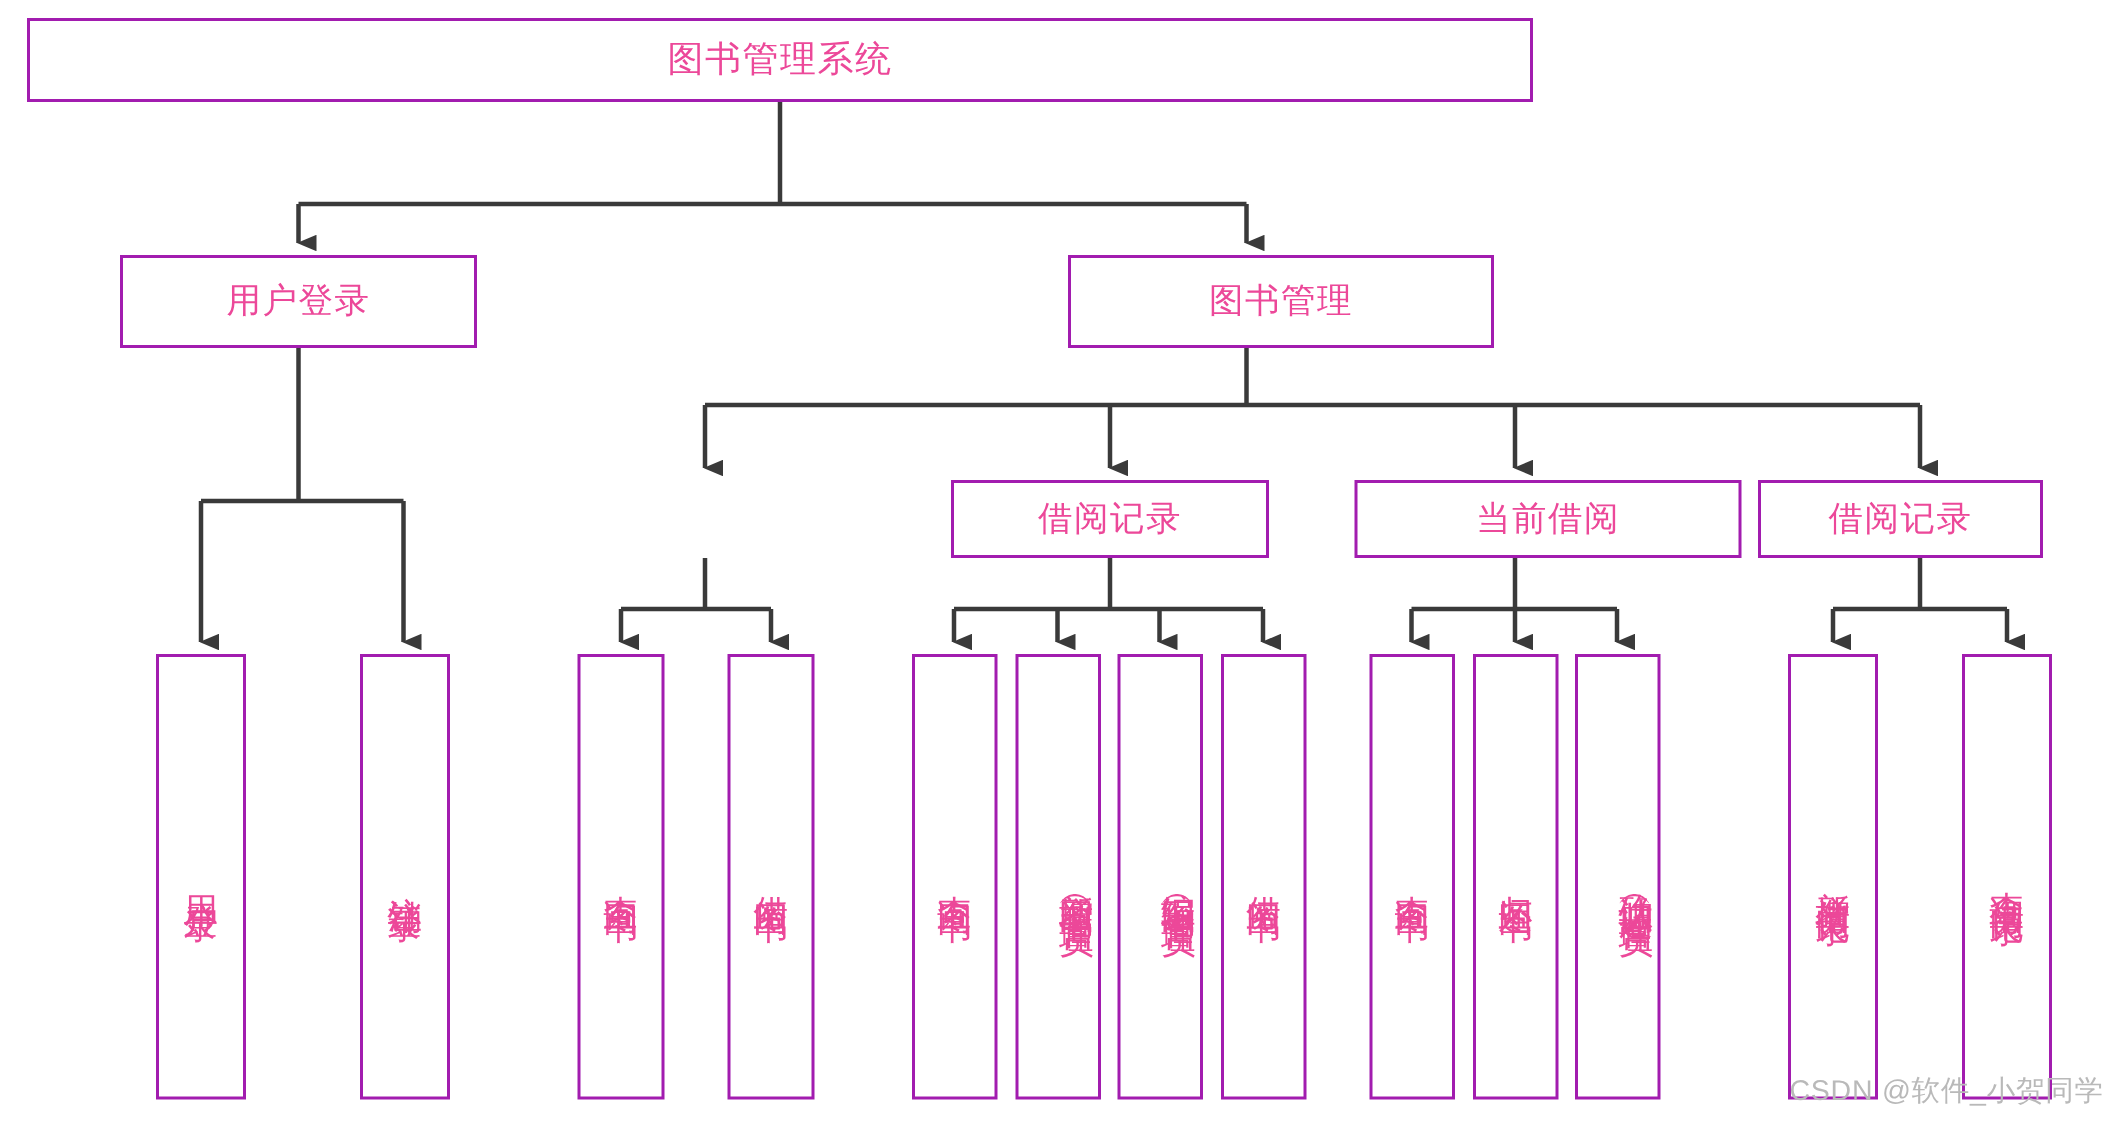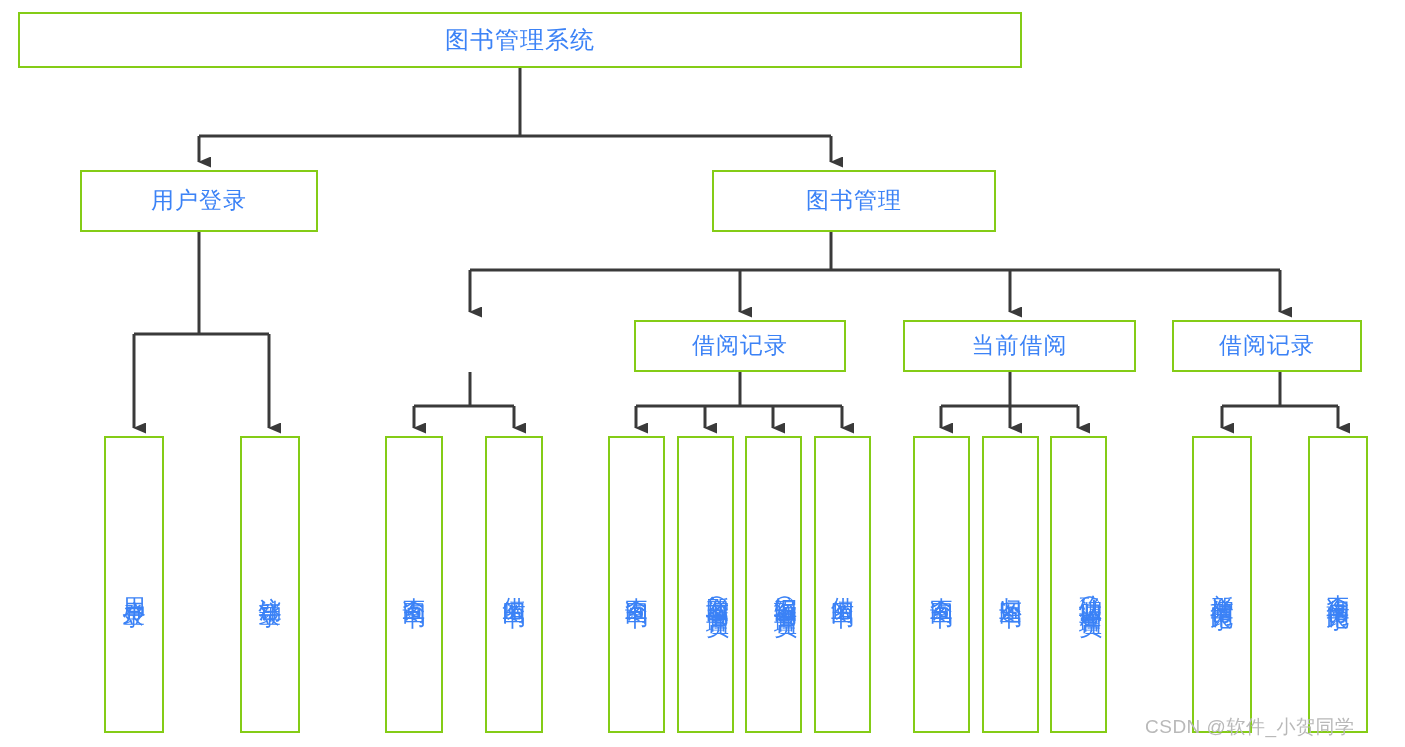--- a/index.html
+++ b/index.html
@@ -21,23 +21,23 @@
     position: absolute;
     left: 0;
     top: 0;
     width: 1405px;
     height: 747px;
     pointer-events: none;
   }
   .node {
     position: absolute;
     box-sizing: border-box;
-    border: 2px solid #84cc16;
+    border: 2px solid #a21caf;
     background: #ffffff;
-    color: #3b82f6;
+    color: #ec4899;
     display: flex;
     align-items: center;
     justify-content: center;
     text-align: center;
   }
   .node.h {
     font-size: 23px;
     letter-spacing: 1px;
     line-height: 1.2;
   }
@@ -120,36 +120,36 @@
       <path d="M1338,406 L1338,428" marker-end="url(#arw)"></path>
     </g>
   </svg>
 
   <div class="node h root" style="left:18px; top:12px; width:1004px; height:56px;">图书管理系统</div>
 
   <div class="node h" style="left:80px; top:170px; width:238px; height:62px;">用户登录</div>
   <div class="node h" style="left:712px; top:170px; width:284px; height:62px;">图书管理</div>
 
   <div class="node h" style="left:634px; top:320px; width:212px; height:52px;">借阅记录</div>
-  <div class="node h" style="left:903px; top:320px; width:233px; height:52px;">当前借阅</div>
+  <div class="node h" style="left:903px; top:320px; width:258px; height:52px;">当前借阅</div>
   <div class="node h" style="left:1172px; top:320px; width:190px; height:52px;">借阅记录</div>
 
   <div class="node v mid" style="left:104px; top:436px; width:60px; height:297px;">用户登录</div>
   <div class="node v mid" style="left:240px; top:436px; width:60px; height:297px;">注销登录</div>
 
   <div class="node v mid" style="left:385px; top:436px; width:58px; height:297px;">查询图书</div>
   <div class="node v mid" style="left:485px; top:436px; width:58px; height:297px;">借阅图书</div>
 
   <div class="node v mid" style="left:608px; top:436px; width:57px; height:297px;">查询图书</div>
   <div class="node v" style="left:677px; top:436px; width:57px; height:297px;">新增图书（管理员）</div>
   <div class="node v" style="left:745px; top:436px; width:57px; height:297px;">编辑图书（管理员）</div>
   <div class="node v mid" style="left:814px; top:436px; width:57px; height:297px;">借阅图书</div>
 
   <div class="node v mid" style="left:913px; top:436px; width:57px; height:297px;">查询图书</div>
   <div class="node v mid" style="left:982px; top:436px; width:57px; height:297px;">归还图书</div>
   <div class="node v" style="left:1050px; top:436px; width:57px; height:297px;">确认归还（管理员）</div>
 
   <div class="node v mid" style="left:1192px; top:436px; width:60px; height:297px;">新增借阅记录</div>
   <div class="node v mid" style="left:1308px; top:436px; width:60px; height:297px;">查询借阅记录</div>
 
-  <div class="watermark" style="left:1145px; top:714px;">CSDN @软件_小贺同学</div>
+  <div class="watermark" style="left:1193px; top:714px;">CSDN @软件_小贺同学</div>
 
 </div>
 
 </body></html>

